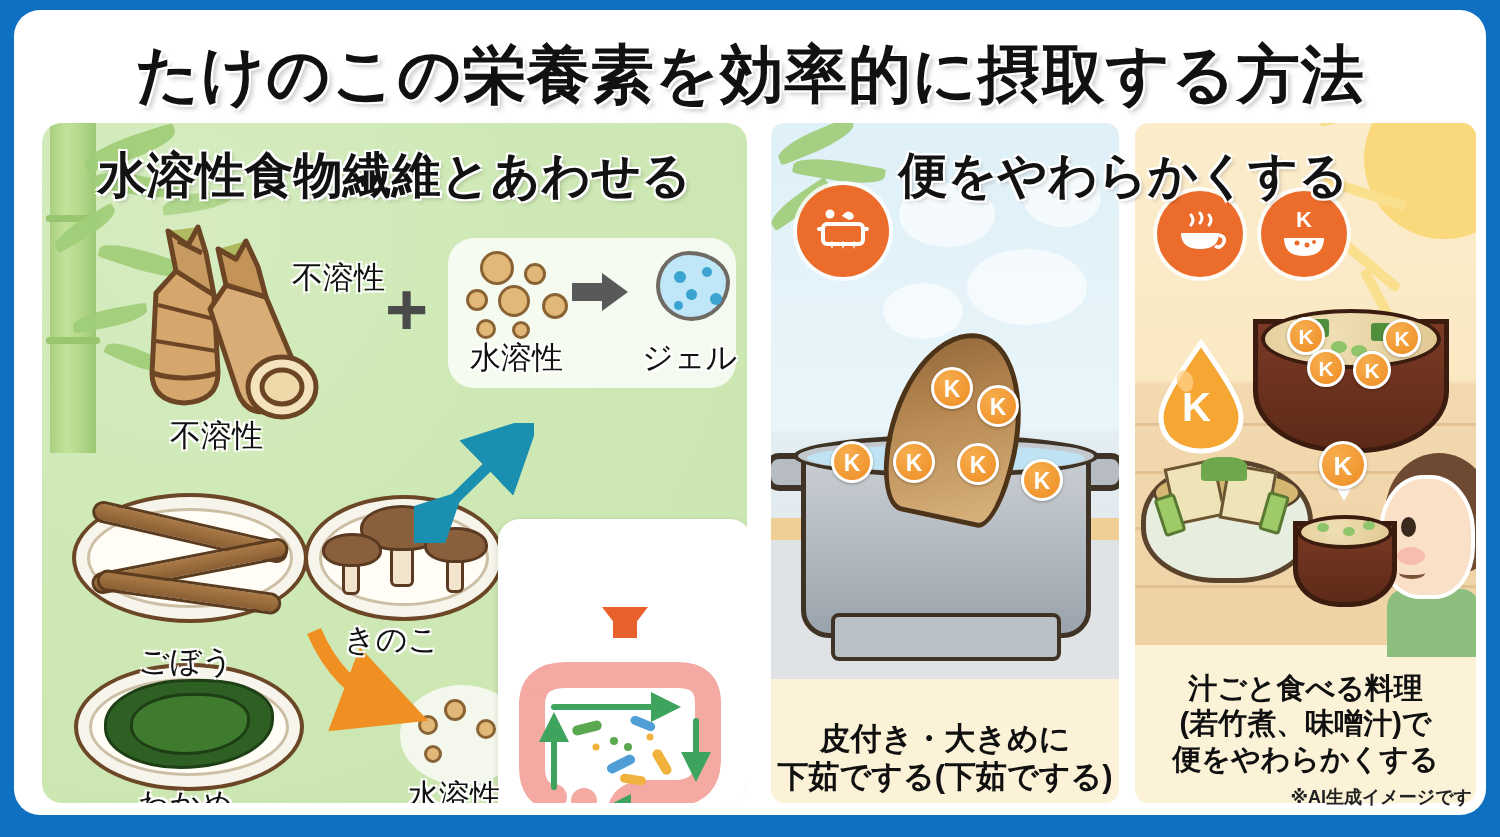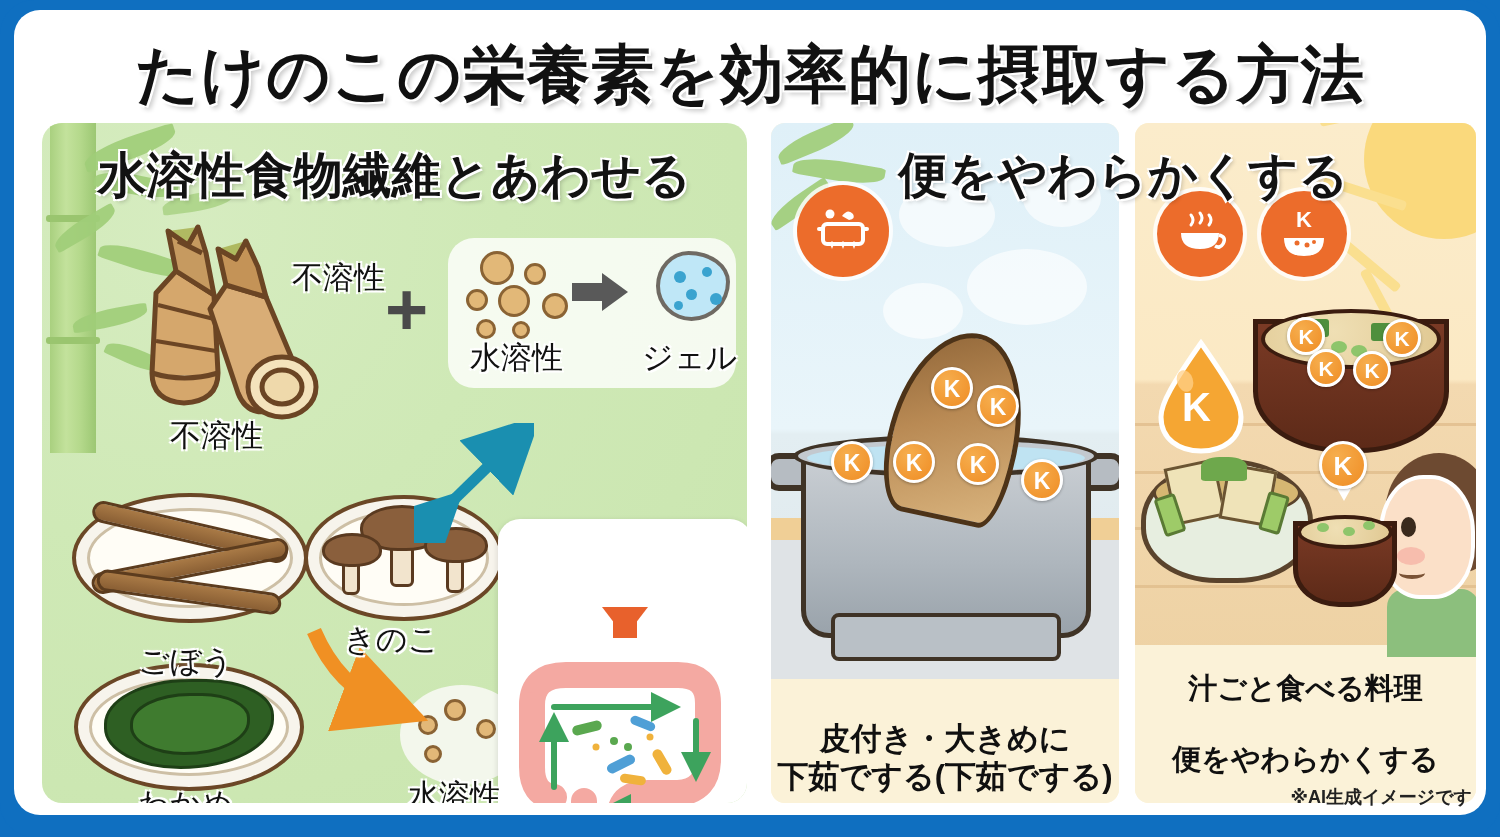--- a/index.html
+++ b/index.html
@@ -522,21 +522,21 @@
         <div style="position:absolute;left:182px;top:400px;width:12px;height:9px;border-radius:50%;background:#8ec56b;z-index:10;"></div>
         <div style="position:absolute;left:208px;top:404px;width:12px;height:9px;border-radius:50%;background:#8ec56b;z-index:10;"></div>
         <div style="position:absolute;left:228px;top:398px;width:12px;height:9px;border-radius:50%;background:#8ec56b;z-index:10;"></div>
         <div class="k-token" style="left:184px;top:318px;width:48px;height:48px;line-height:44px;font-size:26px;z-index:10;">K</div>
         <div style="position:absolute;left:200px;top:362px;width:0;height:0;border-left:9px solid transparent;border-right:9px solid transparent;border-top:16px solid #fff;z-index:9;"></div>
       </div>
 
       <div class="caption-band" style="height:158px;justify-content:center;">
         <div class="txt" style="font-size:29px;">
           <span>汁ごと食べる料理</span><br>
-          <br>
+          <span>(若竹煮、味噌汁)で</span><br>
           <span>便をやわらかくする</span>
         </div>
       </div>
     </div>
 
     <div class="panel-title" style="left:757px;width:705px;top:133px;z-index:12;">便をやわらかくする</div>
 
     <div class="note">※AI生成イメージです</div>
   </div>
 </div>

